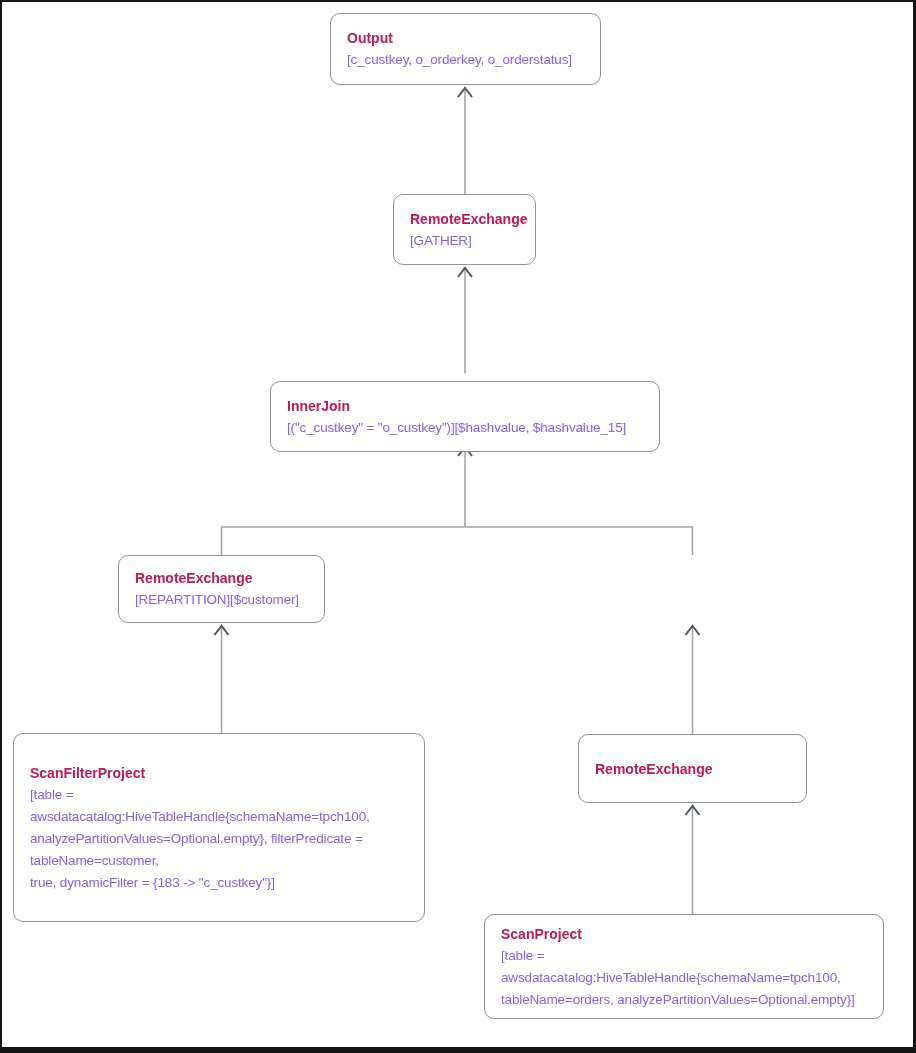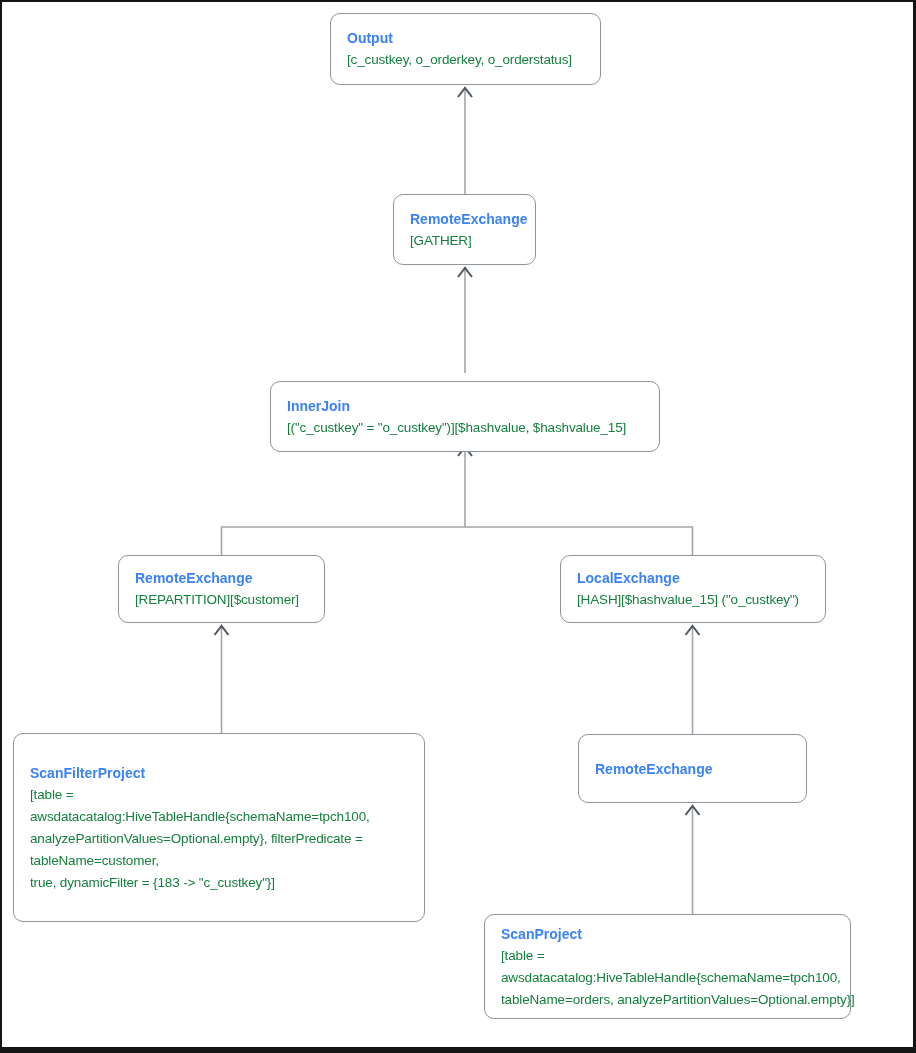--- a/index.html
+++ b/index.html
@@ -41,42 +41,42 @@
     border: 1.5px solid #8d949b;
     border-radius: 10px;
     padding: 0 16px;
     display: flex;
     flex-direction: column;
     justify-content: center;
   }
   .node-title {
     font-size: 14px;
     font-weight: bold;
-    color: #3b82f6;
+    color: #be185d;
     line-height: 22px;
     white-space: nowrap;
   }
   .node-detail {
-    color: #15803d;
+    color: #8b5cf6;
   }
   .node-detail .node-line {
     font-size: 13.5px;
     letter-spacing: -0.15px;
     line-height: 22px;
     white-space: nowrap;
   }
   
   .n-output            { left: 330px; top: 13px;  width: 271px; height: 72px; }
   .n-gather            { left: 393px; top: 194px; width: 143px; height: 71px; }
   .n-innerjoin         { left: 270px; top: 381px; width: 390px; height: 71px; }
   .n-remote-left       { left: 118px; top: 555px; width: 207px; height: 68px; }
   .n-local-exchange    { left: 560px; top: 555px; width: 266px; height: 68px; }
   .n-scan-filter       { left: 13px;  top: 733px; width: 412px; height: 189px; }
   .n-remote-right      { left: 578px; top: 734px; width: 229px; height: 69px; }
-  .n-scan-project      { left: 484px; top: 914px; width: 367px; height: 105px; }
+  .n-scan-project      { left: 484px; top: 914px; width: 400px; height: 105px; }
 
   .edge-line { stroke: #a3a7ab; stroke-width: 1.6; fill: none; }
   .edge-arrow { stroke: #50565f; stroke-width: 2; fill: none; }
 </style>
 </head>
 <body>
 
 <div class="frame">
   <div class="canvas">
 
@@ -138,26 +138,20 @@
         </div>
     </div>
 
     <div class="node n-remote-left">
       <div class="node-title">RemoteExchange</div>
       <div class="node-detail">
           <div class="node-line">[REPARTITION][$customer]</div>
         </div>
     </div>
 
-    <div class="node n-local-exchange">
-      <div class="node-title">LocalExchange</div>
-      <div class="node-detail">
-          <div class="node-line">[HASH][$hashvalue_15] ("o_custkey")</div>
-        </div>
-    </div>
 
     <div class="node n-scan-filter">
       <div class="node-title">ScanFilterProject</div>
       <div class="node-detail">
           <div class="node-line">[table =</div>
           <div class="node-line">awsdatacatalog:HiveTableHandle{schemaName=tpch100,</div>
           <div class="node-line">analyzePartitionValues=Optional.empty}, filterPredicate =</div>
           <div class="node-line">tableName=customer,</div>
           <div class="node-line">true, dynamicFilter = {183 -&gt; "c_custkey"}]</div>
         </div>

